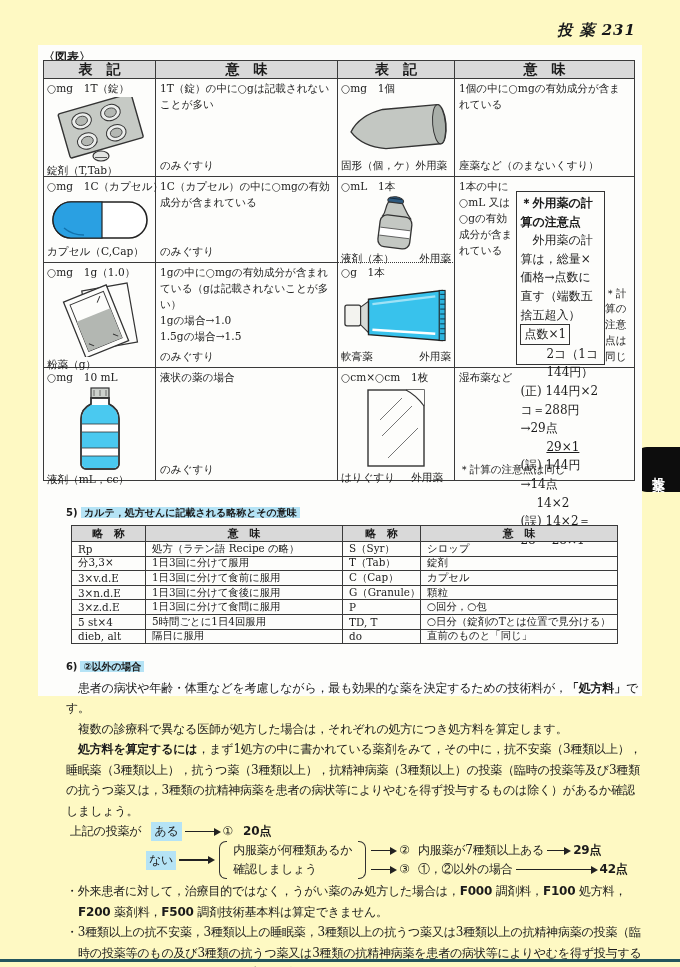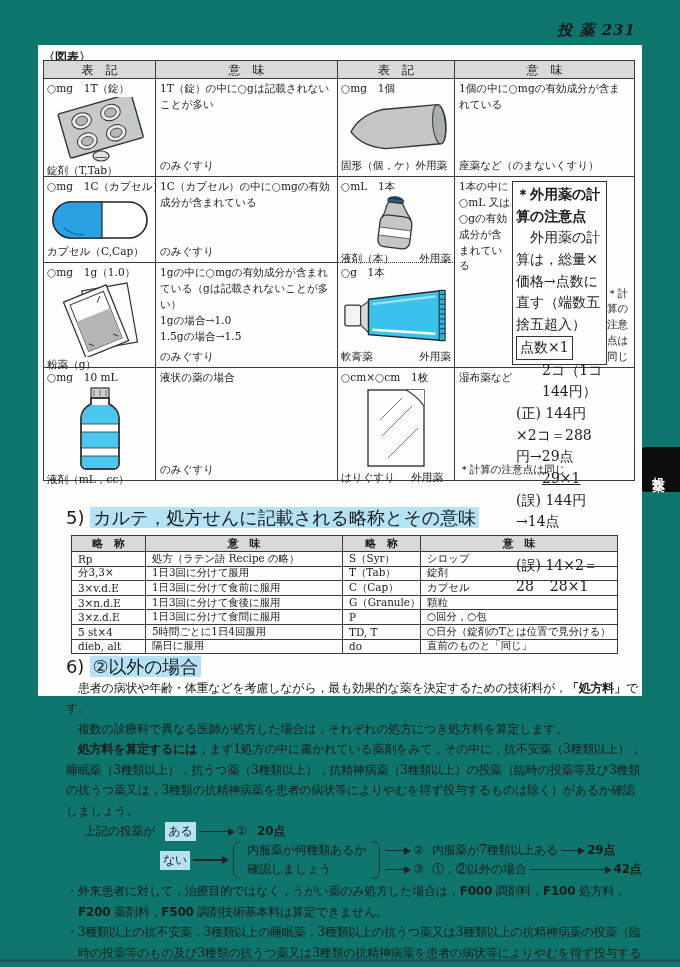--- a/index.html
+++ b/index.html
@@ -1,59 +1,59 @@
 <!DOCTYPE html>
 <html><head>
 <meta charset="utf-8">
 <style>
   html,body{margin:0;padding:0;}
   body{width:680px;height:967px;background:#53c3e9;font-family:"DejaVu Serif",serif;color:#1b1b1b;}
-  .screen{position:relative;width:680px;height:967px;overflow:hidden;background:#0f766e;}
+  .screen{position:relative;width:680px;height:967px;overflow:hidden;background:#fef9c3;}
   .page-header{position:absolute;top:21px;right:44px;font-style:italic;font-weight:bold;font-size:15px;letter-spacing:1px;color:#17181a;}
   .bottom-edge{position:absolute;left:0;top:959px;width:100%;height:3px;background:#23565e;}
   .page{position:absolute;left:38px;top:45px;width:604px;height:651px;background:#fdfdfb;}
   .fig-label{position:absolute;left:5px;top:4px;font-family:"DejaVu Sans",sans-serif;font-weight:bold;font-size:12px;}
   
   .mtable{position:absolute;left:5px;top:15px;width:591px;height:420px;display:grid;
     grid-template-columns:112px 182px 117px 180px;grid-template-rows:18px 98px 86px 105px 113px;
     border-top:1px solid #3a3a3a;border-left:1px solid #3a3a3a;font-size:10.6px;line-height:1.5;}
   .mtable>div{border-right:1px solid #3a3a3a;border-bottom:1px solid #3a3a3a;box-sizing:border-box;}
-  .mh{background:#d9d9d9;font-family:"DejaVu Sans",sans-serif;font-weight:normal;font-size:12px;
+  .mh{background:#d9d9d9;font-family:"DejaVu Sans",sans-serif;font-weight:bold;font-size:14px;
     display:flex;align-items:center;justify-content:center;}
   .mn{padding:2px 3px;display:flex;flex-direction:column;white-space:nowrap;}
   .mn .ic{flex:1;display:flex;align-items:center;justify-content:center;}
   .mm{padding:2px 4px;display:flex;flex-direction:column;}
   .cat{margin-top:auto;}
   .formline{display:flex;justify-content:space-between;white-space:nowrap;}
   .formline.gap{justify-content:flex-start;gap:16px;}
   .dotted{border-bottom-style:dotted !important;}
   .m-merged{grid-column:4;grid-row:3/5;padding:2px 4px;display:flex;flex-direction:row;}
-  .calcbox{border:1px solid #333;margin-top:2px;padding:2px 3px;font-size:14px;line-height:1.55;}
+  .calcbox{border:1px solid #333;margin-top:12px;padding:2px 3px;font-size:12px;line-height:1.55;}
   .calcbox .t{font-family:"DejaVu Sans",sans-serif;font-weight:bold;}
   .inbox{display:inline-block;border:1px solid #333;padding:0 3px;}
   .und{text-decoration:underline;}
   .ml16{margin-left:16px;} .ml26{margin-left:26px;}
   .bld{font-family:"DejaVu Sans",sans-serif;font-weight:bold;}
   
-  .sec-title{font-family:"DejaVu Sans",sans-serif;font-weight:normal;font-size:18px;}
+  .sec-title{font-family:"DejaVu Sans",sans-serif;font-weight:bold;font-size:10px;}
   .hl{background:#b5e3f5;padding:0 3px;}
   
   .sec5{position:absolute;left:28px;top:461px;width:576px;}
   .atable{margin:5px 0 0 5px;width:546px;display:grid;grid-template-columns:74px 197px 78px 197px;
     grid-template-rows:16px repeat(7,14.6px);border-top:1px solid #3a3a3a;border-left:1px solid #3a3a3a;
     font-size:10.4px;}
   .atable>div{border-right:1px solid #3a3a3a;border-bottom:1px solid #3a3a3a;box-sizing:border-box;
     display:flex;align-items:center;padding:0 6px;white-space:nowrap;overflow:hidden;}
   .ah{background:#d9d9d9;font-family:Liberation Serif, serif;font-weight:bold;font-size:10.8px;justify-content:center;}
   
   .sec6{position:absolute;left:28px;top:612px;width:576px;font-size:12px;line-height:20.5px;letter-spacing:-0.2px;}
   .sec6 p{margin:0;text-indent:1em;}
   .bullet{margin:0;padding-left:12px;text-indent:-12px !important;}
   
-  .flow{margin:1px 0 2px 18px;font-size:12px;line-height:19px;}
+  .flow{margin:1px 0 2px 4px;font-size:12px;line-height:19px;}
   .frow{display:flex;align-items:center;}
   .arrow{display:inline-block;height:1.6px;background:#222;position:relative;vertical-align:middle;margin:0 8px 0 3px;}
   .arrow::after{content:'';position:absolute;right:-6px;top:-3.2px;width:0;height:0;
     border-left:7px solid #222;border-top:4px solid transparent;border-bottom:4px solid transparent;}
   .w30{width:30px;} .w24{width:20px;} .w20{width:18px;} .w80{width:76px;}
   .brkwrap{display:flex;align-items:stretch;margin-left:2px;}
   .brk-l{width:7px;border:1.6px solid #333;border-right:none;border-radius:7px 0 0 7px;}
   .brk-r{width:7px;border:1.6px solid #333;border-left:none;border-radius:0 7px 7px 0;}
   .brk-body{padding:0 6px;line-height:19px;}
   .branches{margin-left:2px;}

